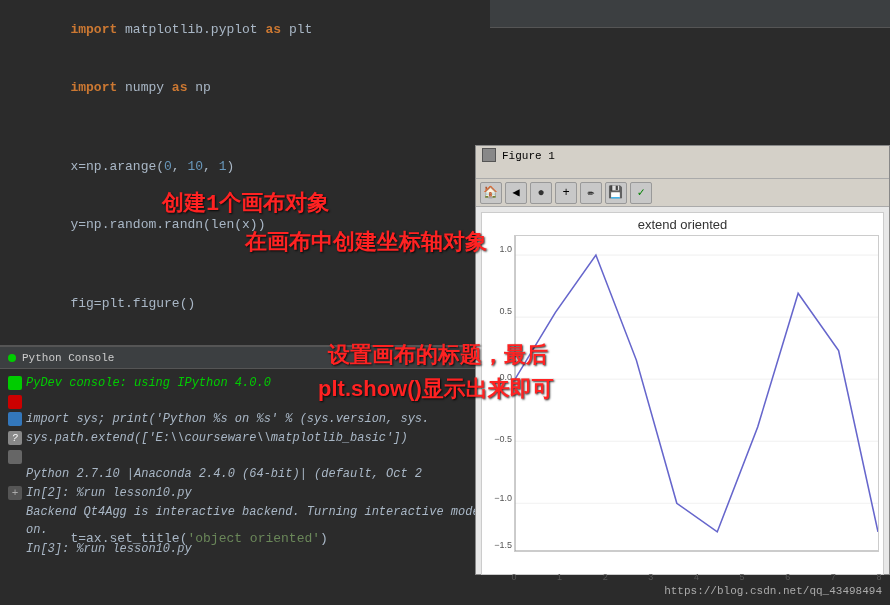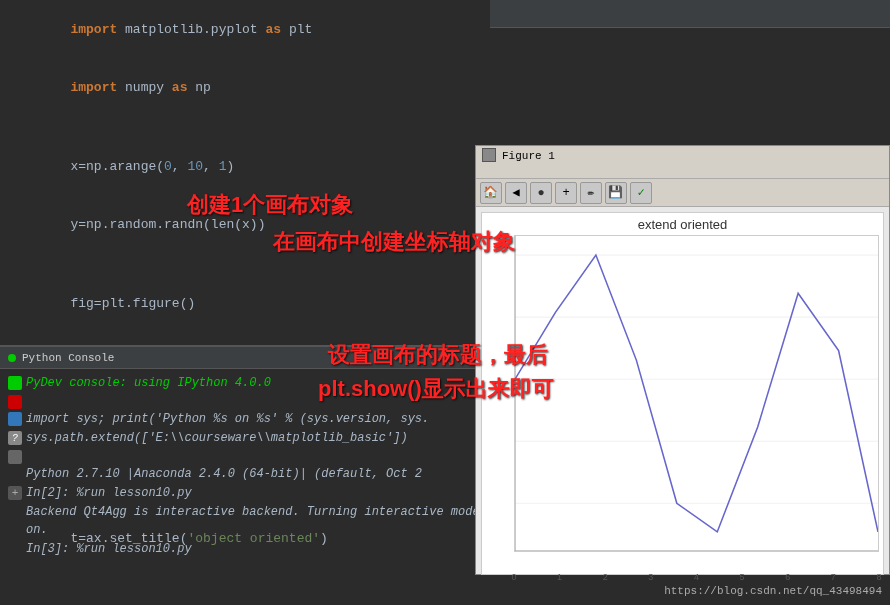--- a/index.html
+++ b/index.html
@@ -299,22 +299,22 @@
       </div>
 
     <div class="code-line">
       <span class="code-content">
         <span class="fn">t=ax.set_title(</span><span class="str">'object oriented'</span><span class="fn">)</span>
       </span>
     </div>
 
   </div>
 
-  <div class="annotation" style="top:188px; left:187px;">创建1个画布对象</div>
-  <div class="annotation" style="top:225px; left:245px;margin-left:28px;">在画布中创建坐标轴对象</div>
+  <div class="annotation" style="top:188px; left:162px;font-family:Liberation Mono, monospace;">创建1个画布对象</div>
+  <div class="annotation" style="top:225px; left:245px;">在画布中创建坐标轴对象</div>
   <div class="annotation" style="top:338px; left:328px;">设置画布的标题，最后</div>
   <div class="annotation" style="top:372px; left:318px;">plt.show()显示出来即可</div>
 </div>
 
 <div class="console-area" style="top: 345px; height: 187px;">
   <div class="console-header">
     <div class="dot"></div>
     <span>Python Console</span>
   </div>
   <div class="console-content">
@@ -364,20 +364,28 @@
     <div class="toolbar-btn">◀</div>
     <div class="toolbar-btn" style="color:#333;">●</div>
     <div class="toolbar-btn">+</div>
     <div class="toolbar-btn">✏</div>
     <div class="toolbar-btn">💾</div>
     <div class="toolbar-btn" style="color:green;">✓</div>
   </div>
   <div class="plot-area">
     <div class="plot-title">extend oriented</div>
 
+    <div style="position:absolute; left:2px; top:30px; bottom:20px; width:28px; font-family:Arial,sans-serif; font-size:9px; color:#555;">
+      <div style="position:absolute; top:2%; right:0; transform:translateY(-50%);">1.0</div>
+      <div style="position:absolute; top:22%; right:0; transform:translateY(-50%);">0.5</div>
+      <div style="position:absolute; top:43%; right:0; transform:translateY(-50%);">0.0</div>
+      <div style="position:absolute; top:63%; right:0; transform:translateY(-50%);">−0.5</div>
+      <div style="position:absolute; top:82%; right:0; transform:translateY(-50%);">−1.0</div>
+      <div style="position:absolute; top:97%; right:0; transform:translateY(-50%);">−1.5</div>
+    </div>
 
     <div style="position:absolute; top:22px; bottom:22px; left:32px; right:4px; background:white; border:1px solid #ccc;">
       <svg viewBox="0 0 350 330" preserveAspectRatio="none" style="width:100%;height:100%;">
 
         <line x1="0" y1="20" x2="350" y2="20" stroke="#e0e0e0" stroke-width="0.5"></line>
         <line x1="0" y1="85" x2="350" y2="85" stroke="#e0e0e0" stroke-width="0.5"></line>
         <line x1="0" y1="150" x2="350" y2="150" stroke="#e0e0e0" stroke-width="0.5"></line>
         <line x1="0" y1="215" x2="350" y2="215" stroke="#e0e0e0" stroke-width="0.5"></line>
         <line x1="0" y1="280" x2="350" y2="280" stroke="#e0e0e0" stroke-width="0.5"></line>
 

